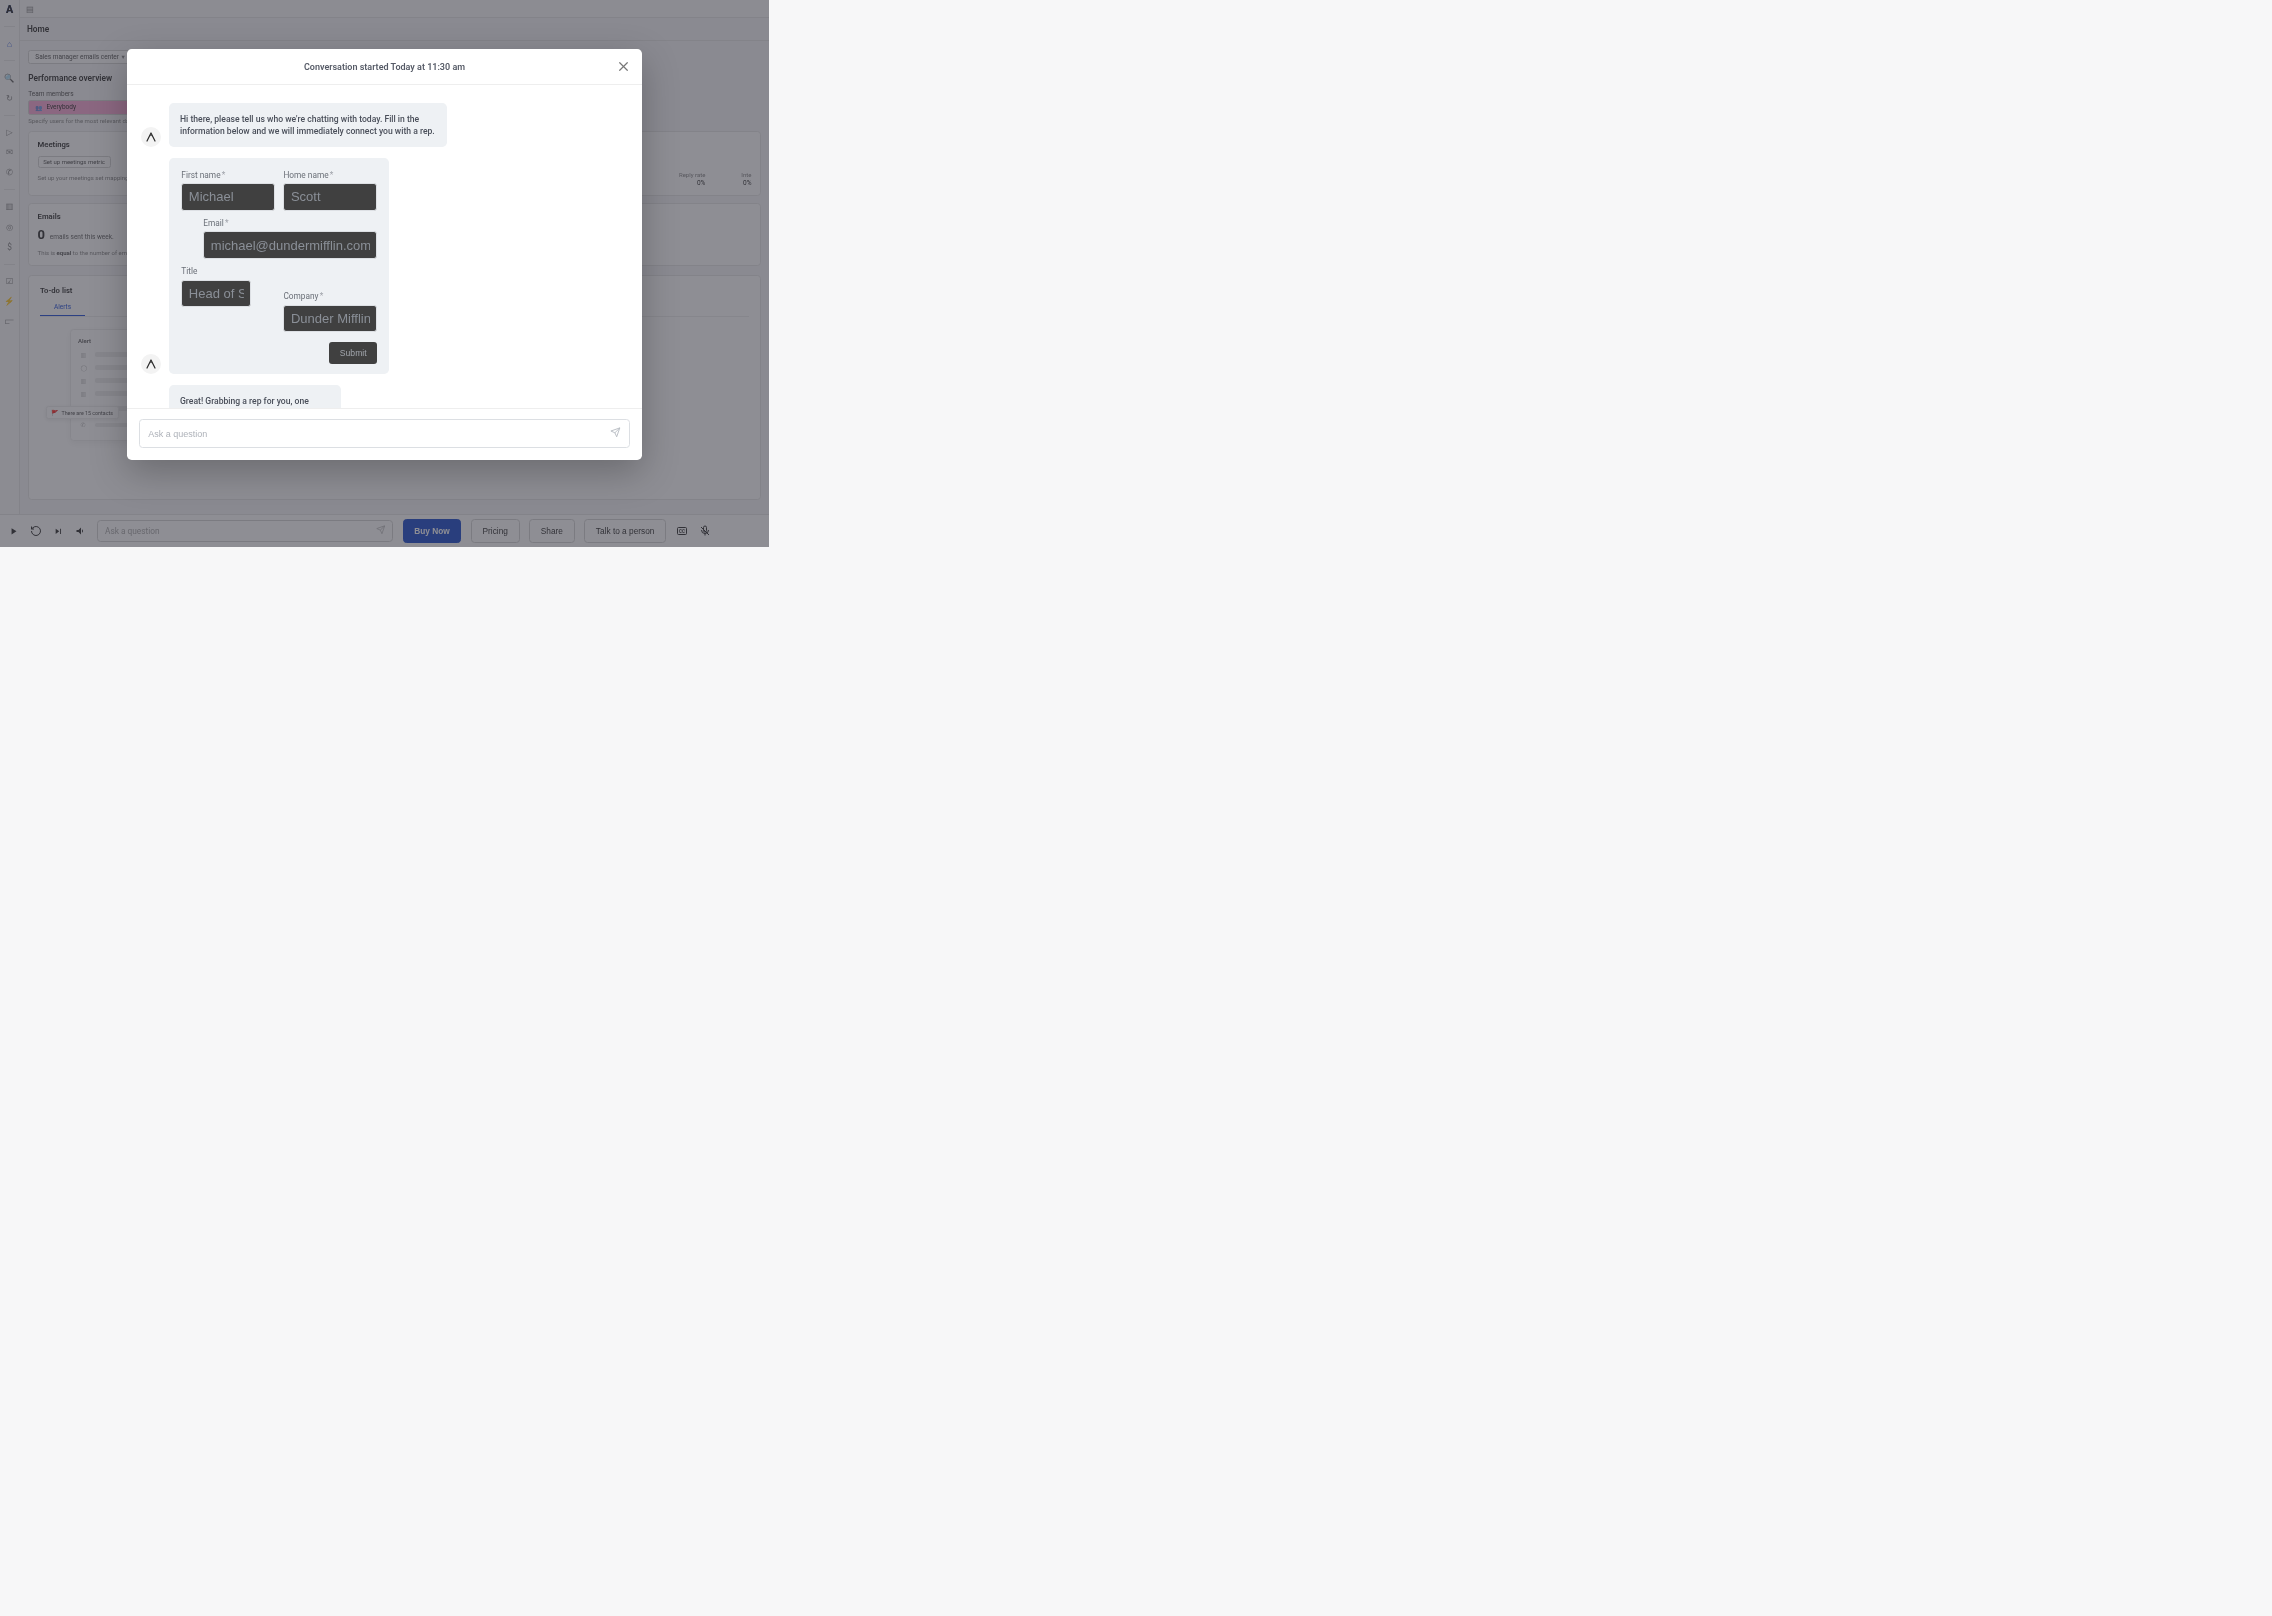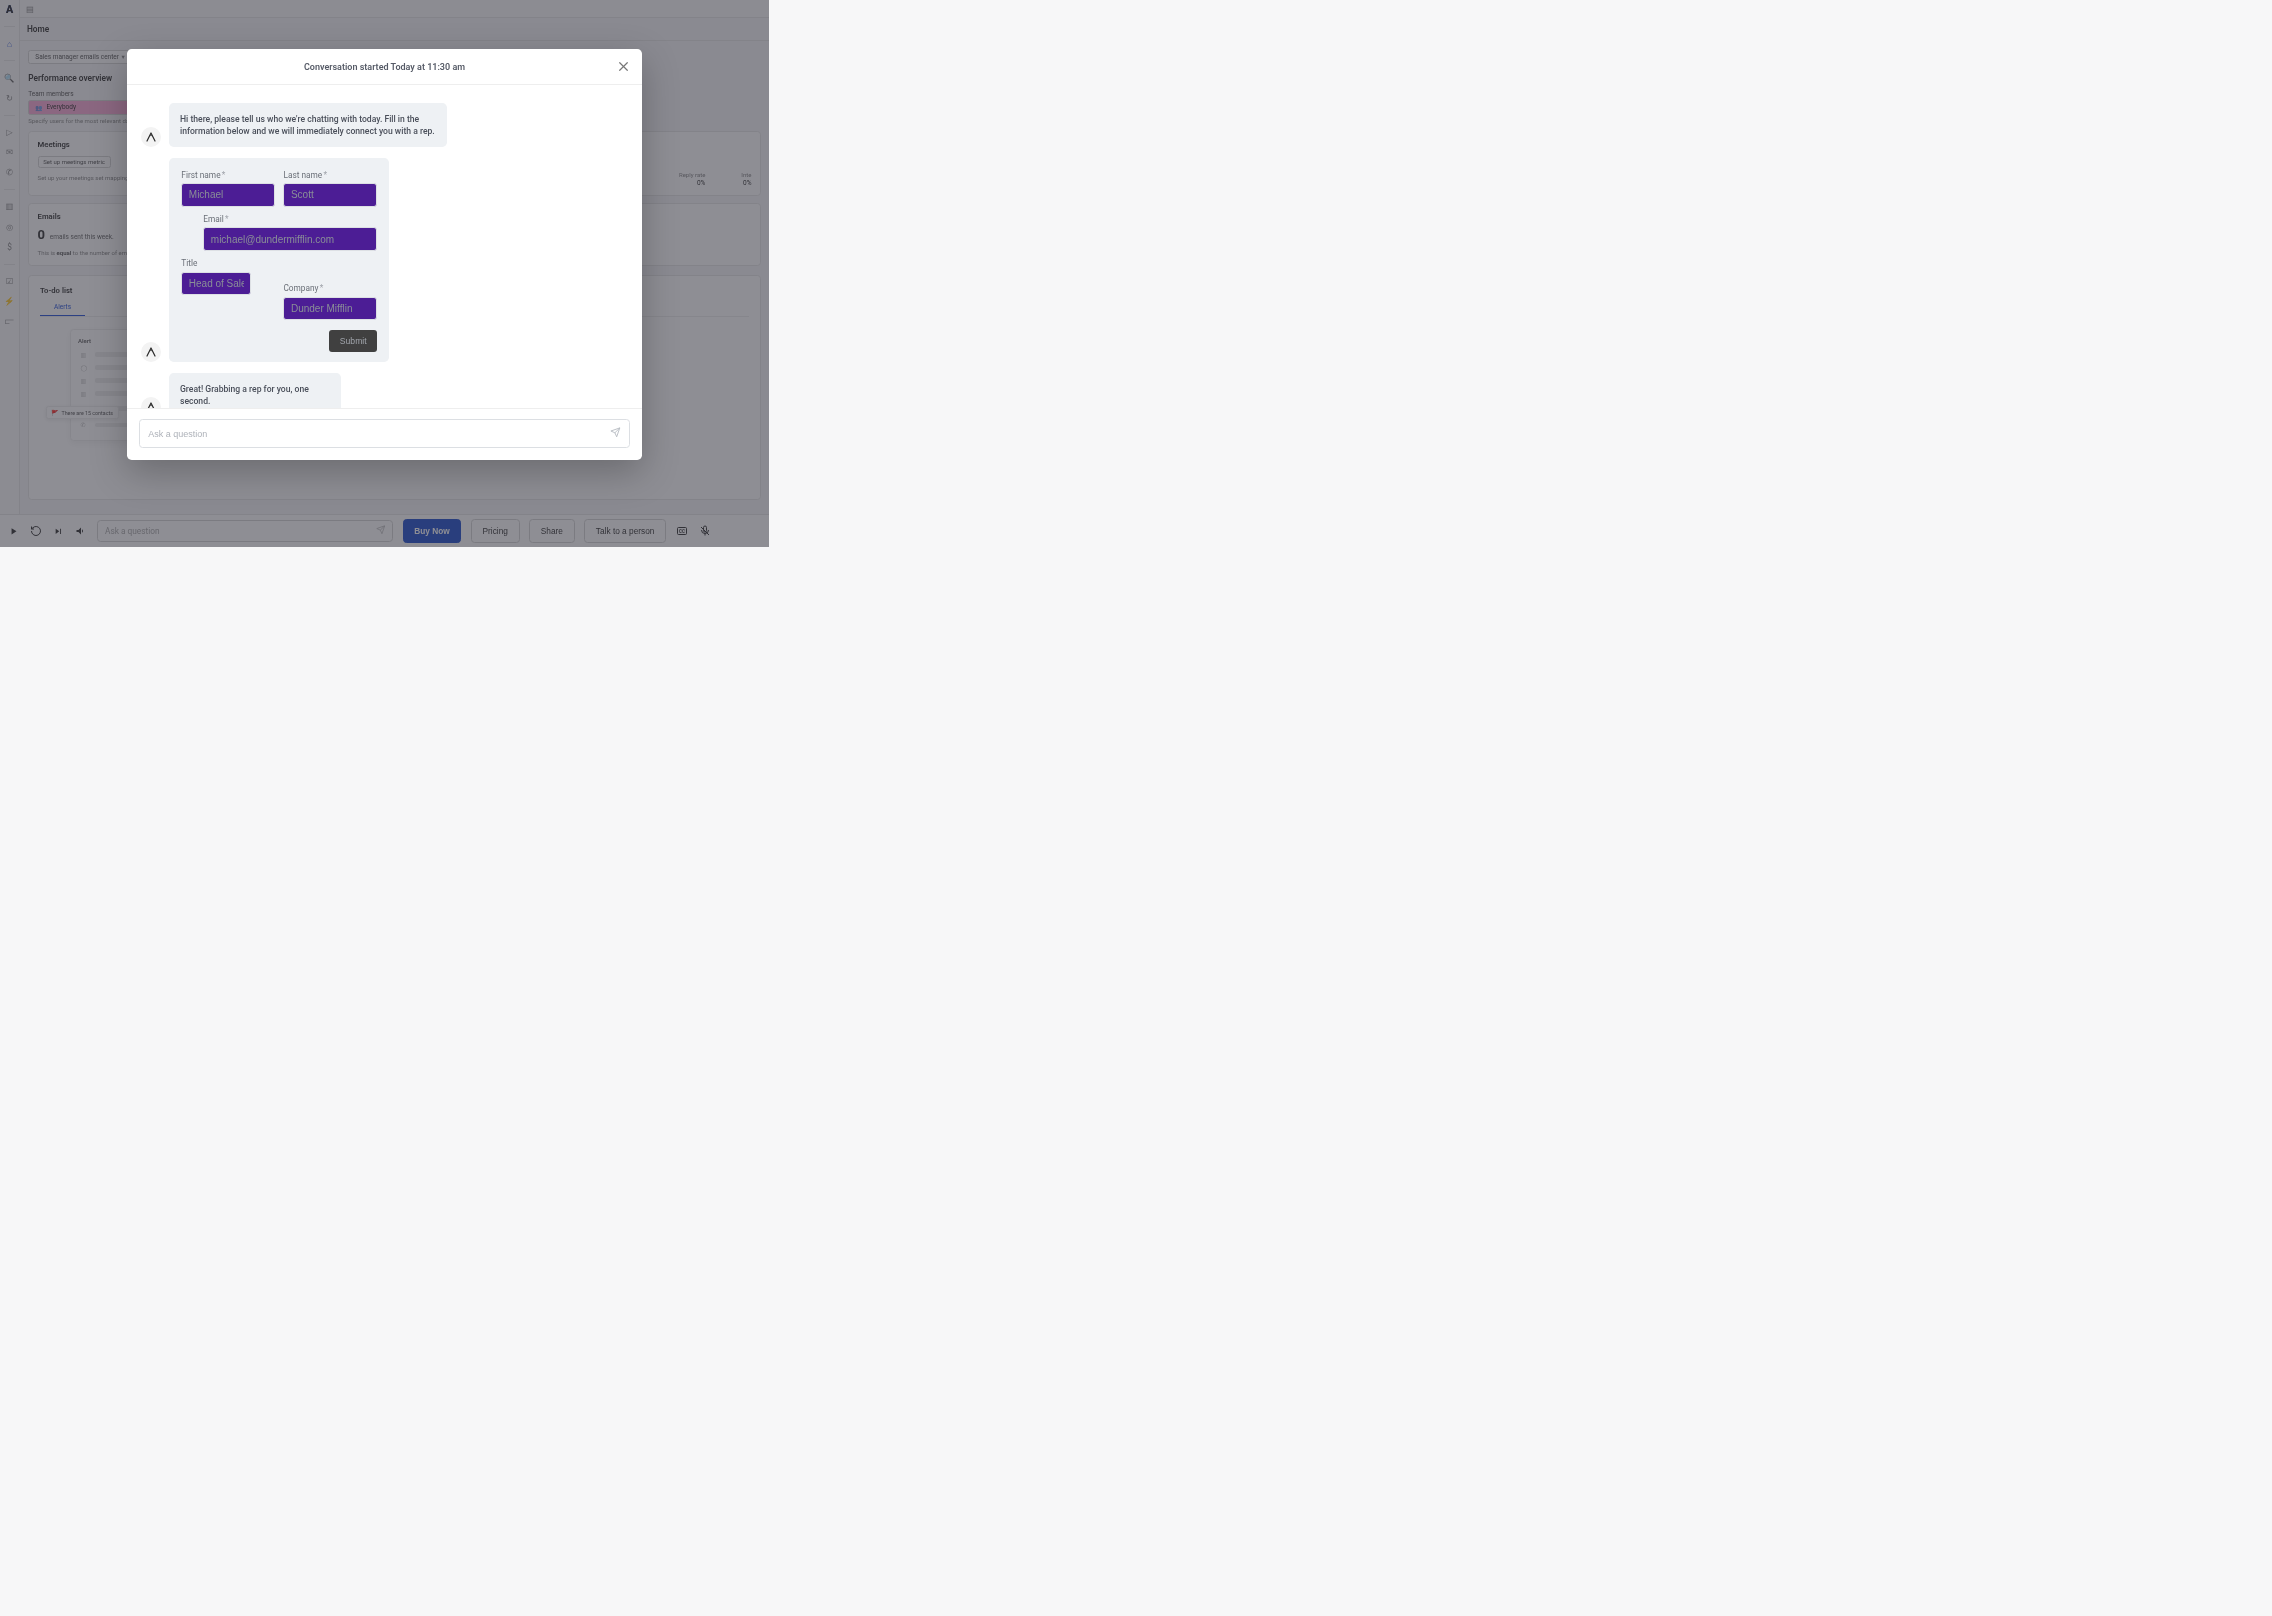--- a/index.html
+++ b/index.html
@@ -312,23 +312,23 @@
   font-size: 8.3px;
   color: #6b7078;
   margin-bottom: 3.6px;
 }
 .form-field .req { color: #a0a4ab; margin-left: 1.2px; }
 .form-field input {
   width: 100%;
   border: 0.6px solid #dde0e4;
   border-radius: 3px;
   padding: 5.3px 6.5px;
-  font-size: 10px;
+  font-size: 13px;
   color: #8a8f97;
-  background: #4c1d95;
+  background: #404040;
 }
 .form-submit-row { text-align: right; margin-top: 9.5px; }
 .form-submit {
   background: #404040;
   border: none;
   color: #a1a5ac;
   font-size: 8.6px;
   padding: 6px 10.7px;
   border-radius: 3px;
   cursor: default;
@@ -577,21 +577,21 @@
             <circle cx="12" cy="9" r="1.4" fill="#2b2b2b" stroke="none"></circle>
           </svg>
       </div>
       <div class="form-bubble">
         <div class="form-grid">
           <div class="form-field">
             <label><span>First name</span><span class="req">*</span></label>
             <input type="text" value="Michael" style="">
           </div>
           <div class="form-field">
-            <label><span>Last name</span><span class="req">*</span></label>
+            <label><span>Home name</span><span class="req">*</span></label>
             <input type="text" value="Scott" style="">
           </div>
           <div class="form-field full">
             <label><span>Email</span><span class="req">*</span></label>
             <input type="text" value="michael@dundermifflin.com" style="">
           </div>
           <div class="form-field" style="grid-column:1/2; flex:0 0 auto;">
             <label><span>Title</span></label>
             <input type="text" style="width: 70px;" value="Head of Sales">
           </div>

